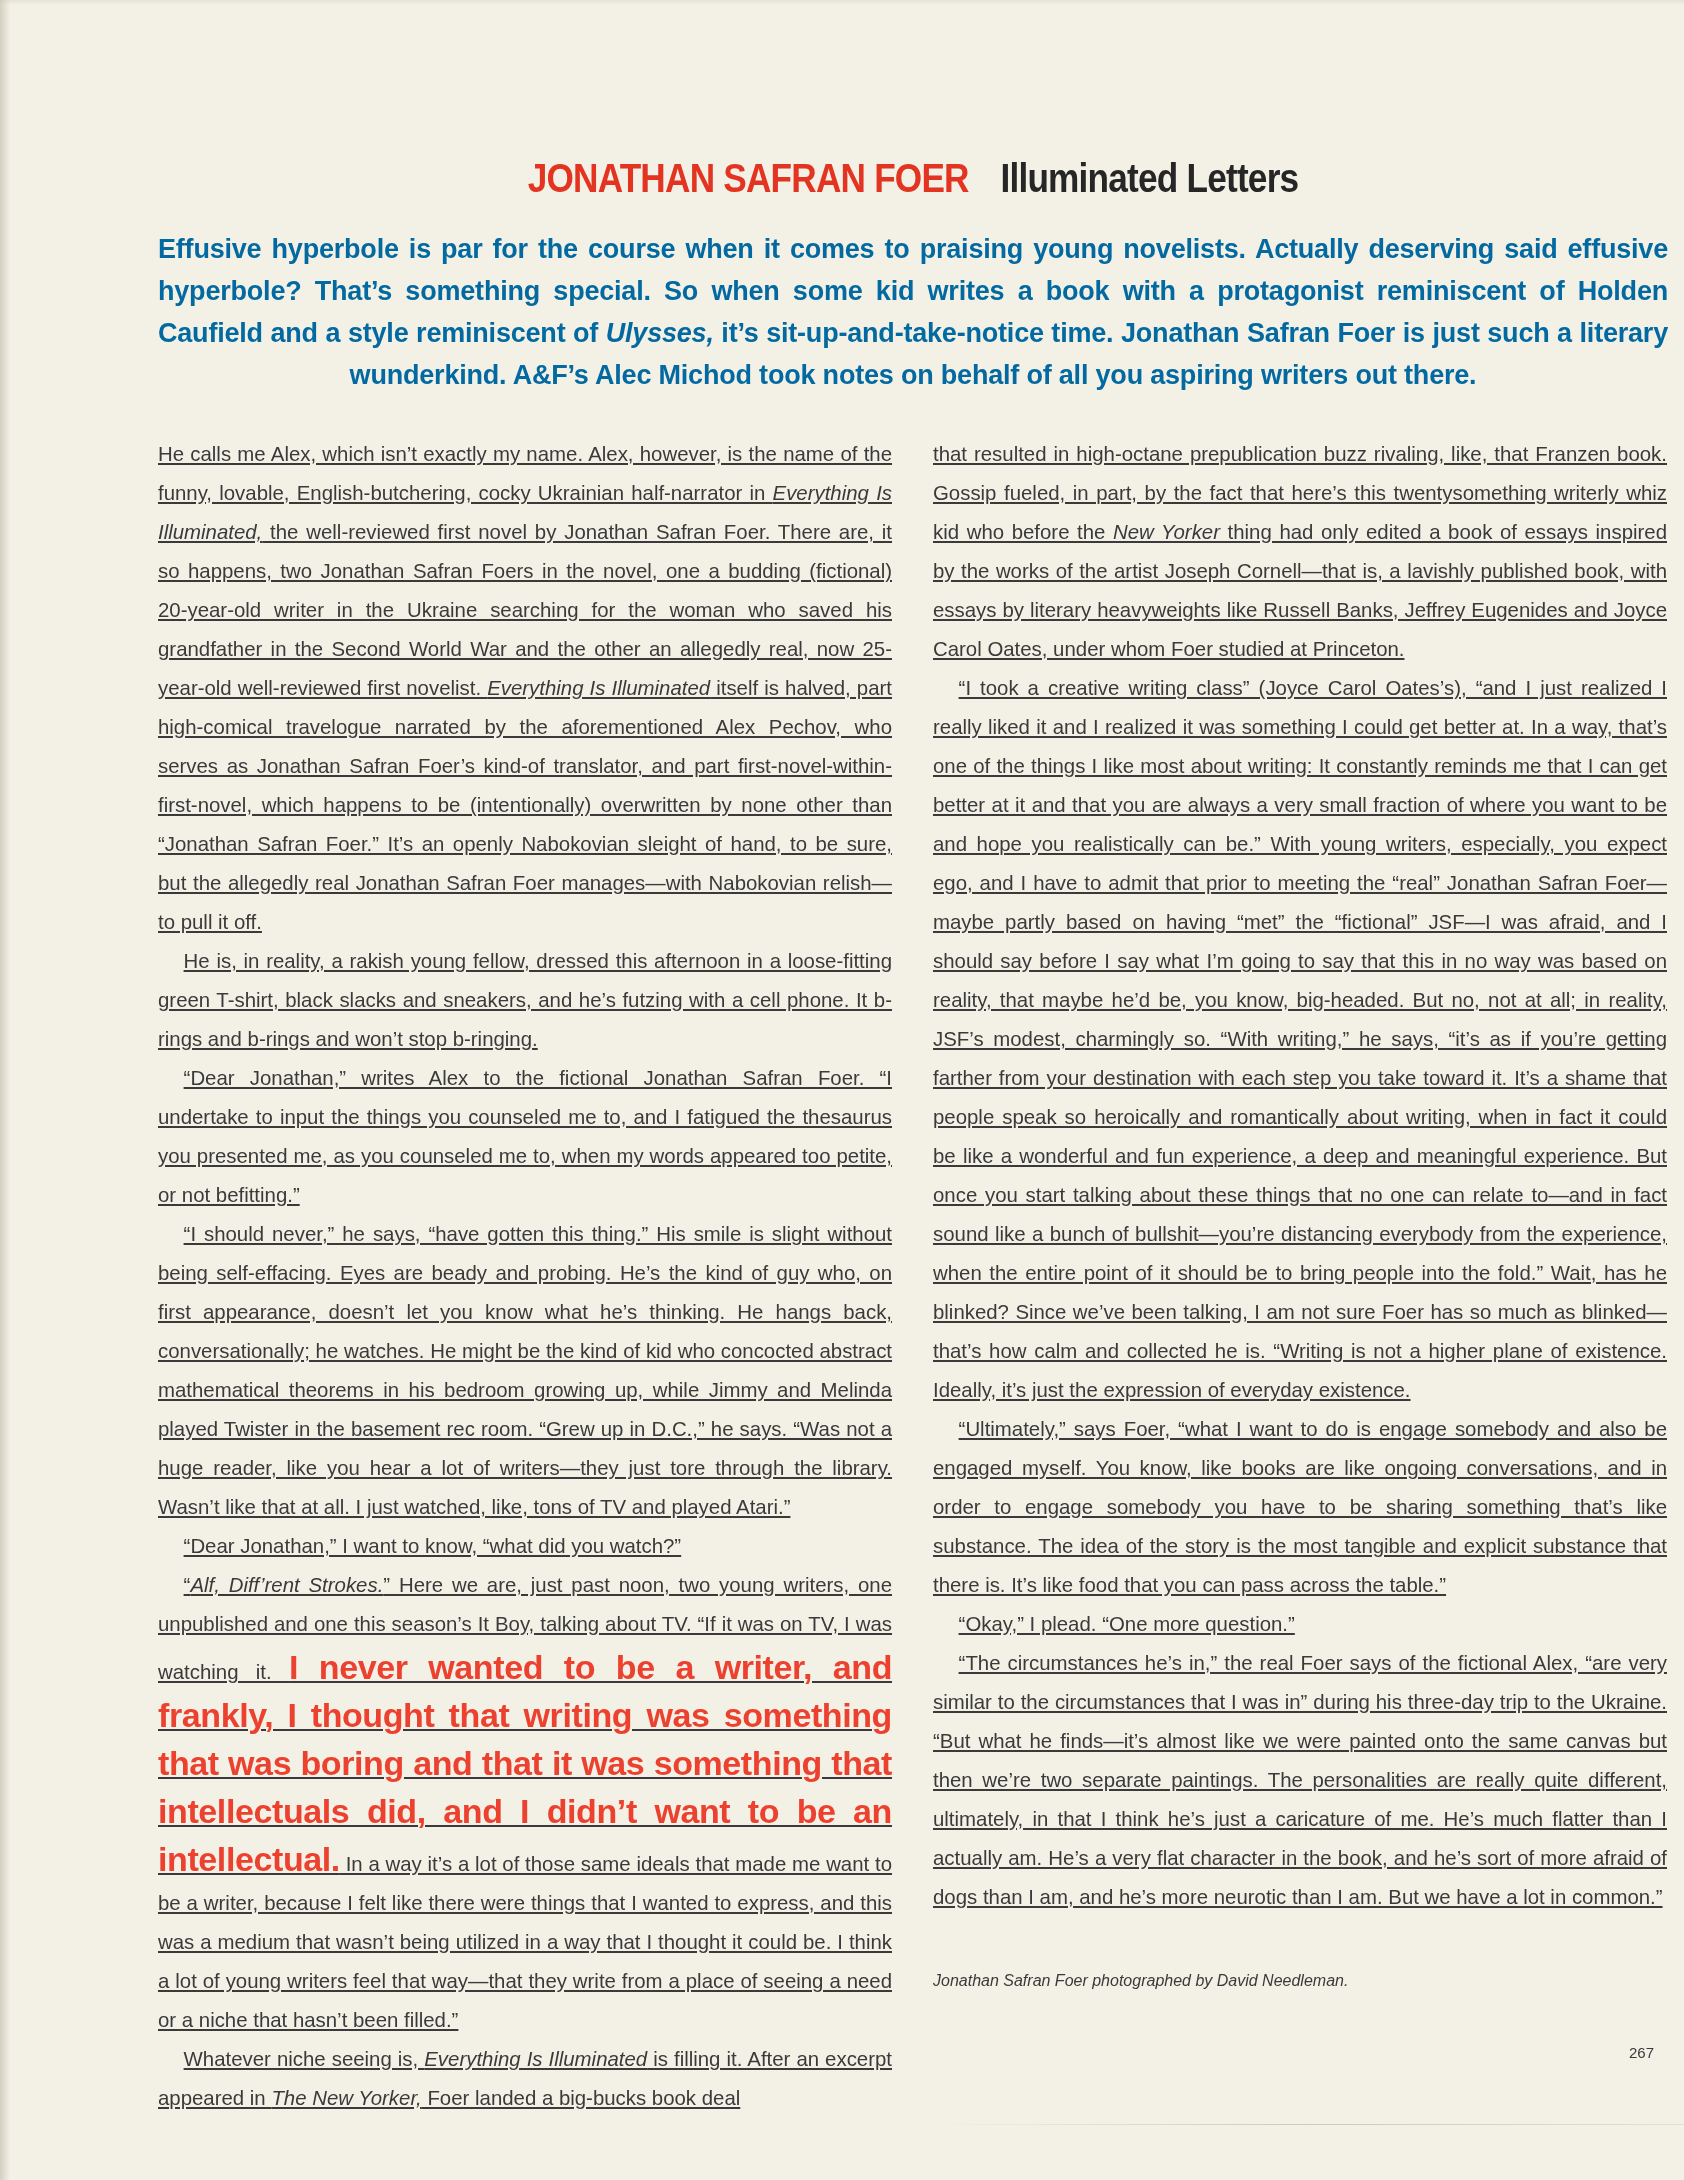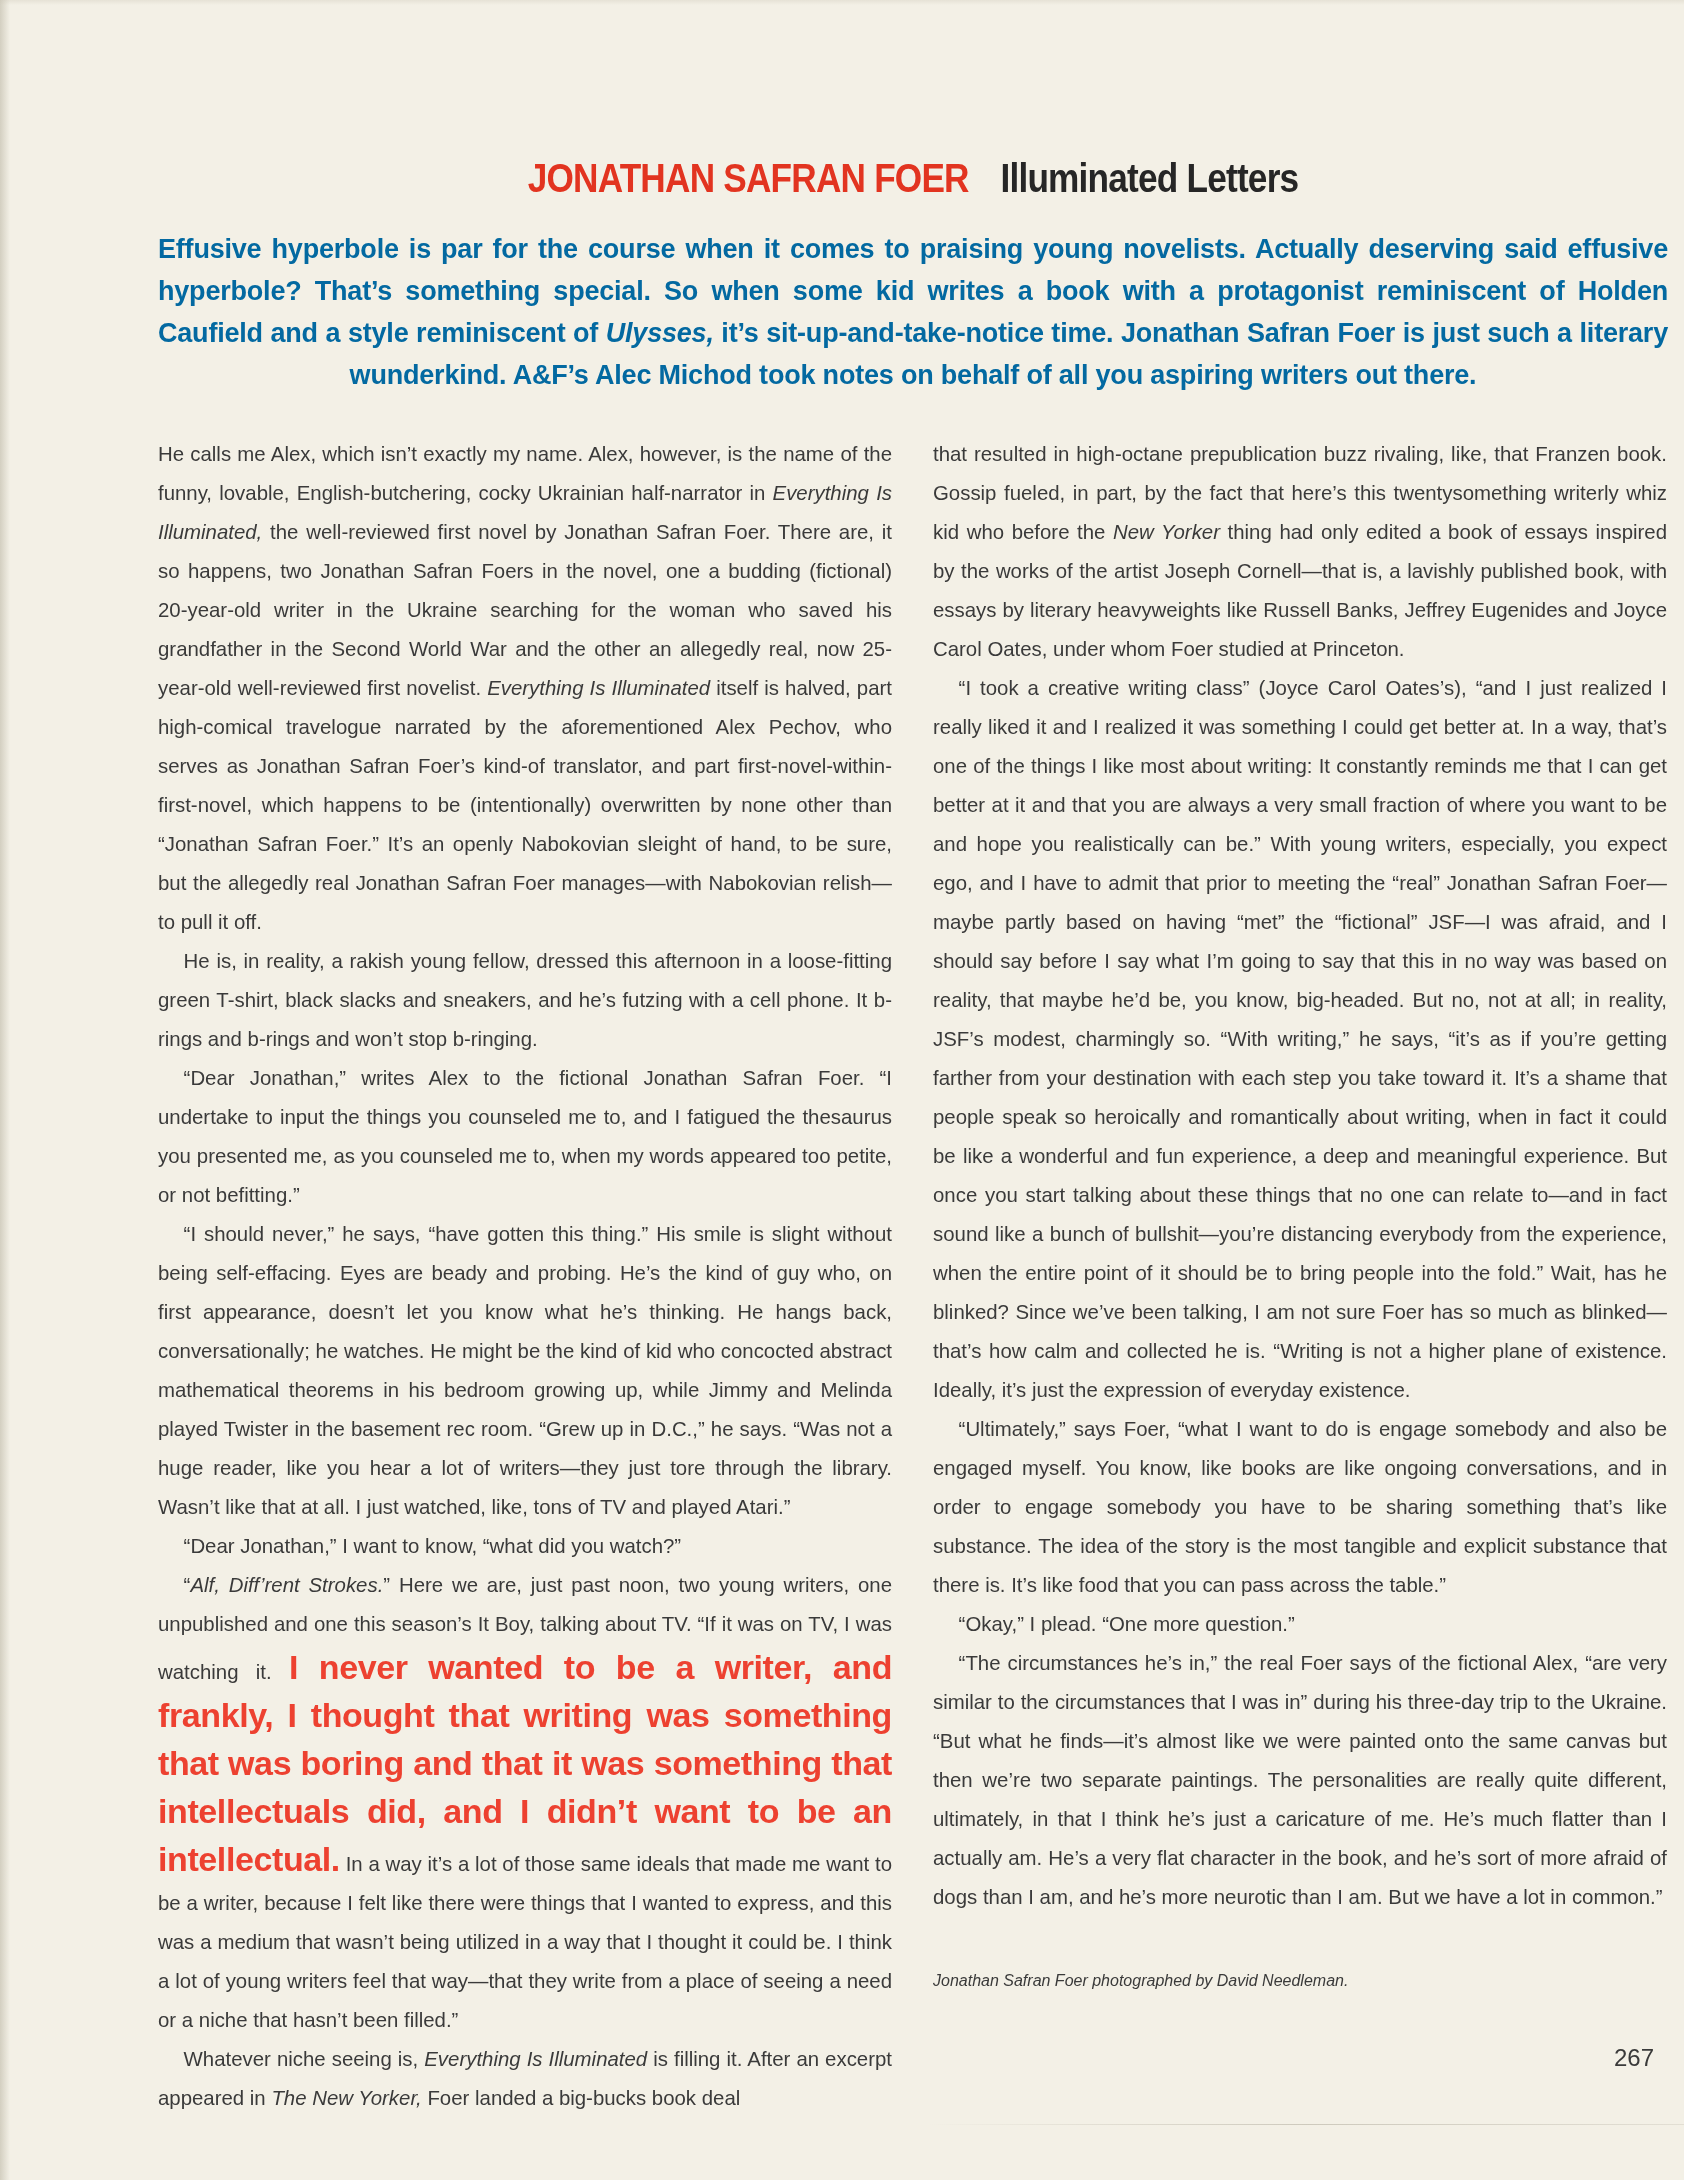--- a/index.html
+++ b/index.html
@@ -49,40 +49,40 @@
     display: flex;
     gap: 41px;
     margin-top: 39px;
   }
   .col {
     width: 734px;
     font-size: 20.4px;
     line-height: 39px;
     text-align: justify;
   }
-  .col p { margin: 0; }
+  .col p { margin: 0; text-decoration: underline; }
   .col p.ind { text-indent: 25.6px; }
   .it { font-style: italic; }
   .pull {
     color: var(--pull-red, #ed4130);
     font-weight: bold;
     font-size: 34px;
     line-height: 46px;
     letter-spacing: -0.4px;
   }
   .caption {
     margin-top: 44px;
     font-style: italic;
     font-size: 16px;
     line-height: 39px;
     text-align: left;
   }
   .pagenum {
     position: absolute; top: 2044px; right: 31px;
-    font-size: 24px; color: #3a3a3a;
+    font-size: 15px; color: #3a3a3a;
   }
   .bottom-line {
     position: absolute; left: 928px; right: 0; top: 2124px; height: 0.9px;
     background: linear-gradient(to right, rgba(160,155,138,0), rgba(160,155,138,0.45), rgba(160,155,138,0.2));
   }
 </style>
 </head>
 <body style="background: rgb(243, 240, 230); color: rgb(58, 58, 58);">
 
 <div class="page-edge-left"></div>

